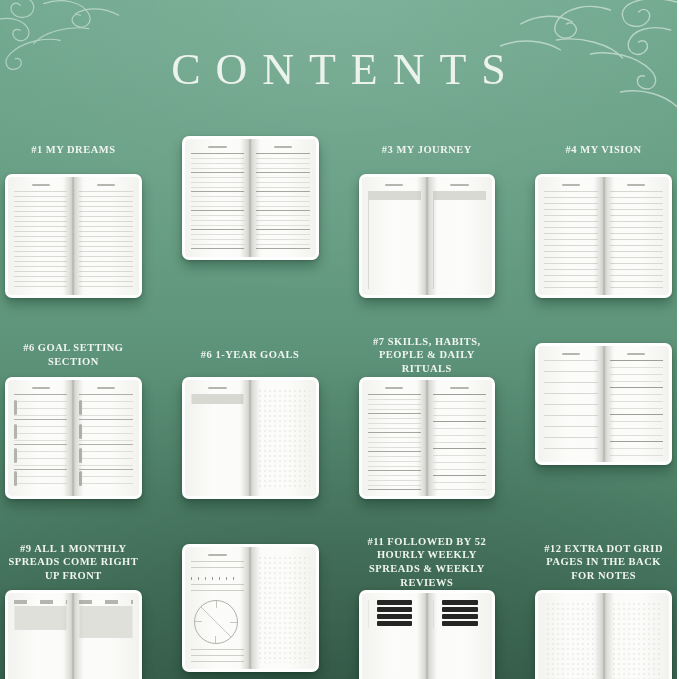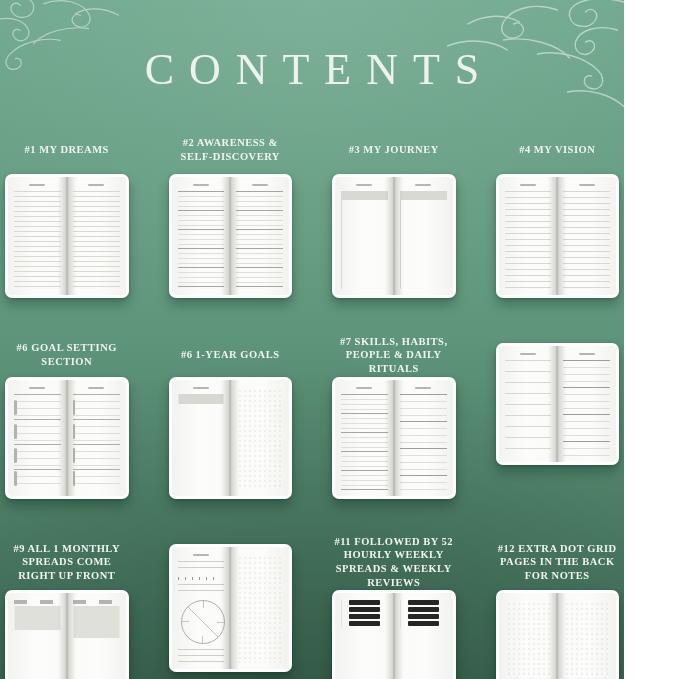--- a/index.html
+++ b/index.html
@@ -1,17 +1,17 @@
 <!DOCTYPE html>
 <html><head>
 <meta charset="utf-8">
 <style>
   html,body{margin:0;padding:0;}
   .canvas{
-    position:relative;width:624px;height:679px;overflow:hidden;
+    position:relative;width:677px;height:679px;overflow:hidden;
     background:
       radial-gradient(130% 80% at 50% 0%, rgba(255,255,255,0.10), rgba(255,255,255,0) 55%),
       radial-gradient(160% 120% at 50% 118%, rgba(0,0,0,0.28), rgba(0,0,0,0) 55%),
       linear-gradient(180deg,#6fa88d 0%,#639a7f 42%,#4e8168 75%,#41705a 100%);
     font-family:"Liberation Serif",serif;
   }
   .orn{position:absolute;pointer-events:none;}
   .orn-r{top:-4px;right:-6px;width:225px;height:120px;}
   .orn-l{top:-8px;left:-18px;width:190px;height:100px;transform:scaleX(-1);}
   h1.title{
@@ -131,21 +131,20 @@
             </div>
             <div class="page r">
               <i class="pgt"></i>
               <i class="fill lnt"></i>
             </div>
             <span class="spine"></span>
           </div>
         </div>
       </figure>
       <figure class="cell r1">
-        <figcaption class="lab">#2 AWARENESS &amp; SELF-DISCOVERY</figcaption>
         <div class="bookwrap">
           <div class="book">
             <div class="page l">
               <i class="pgt"></i>
               <i class="fill prompts"></i>
             </div>
             <div class="page r">
               <i class="pgt"></i>
               <i class="fill prompts"></i>
             </div>

